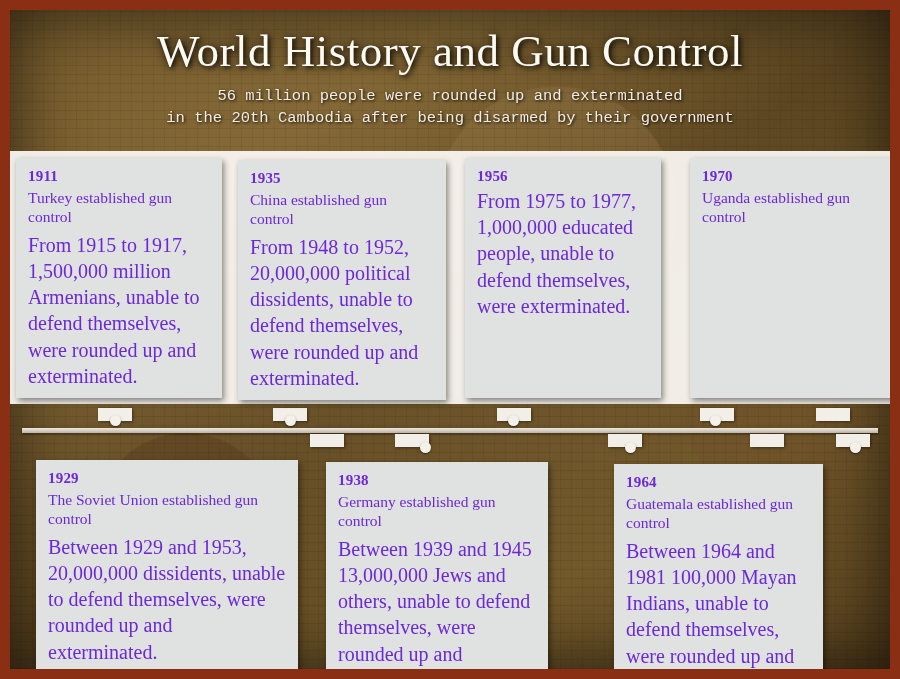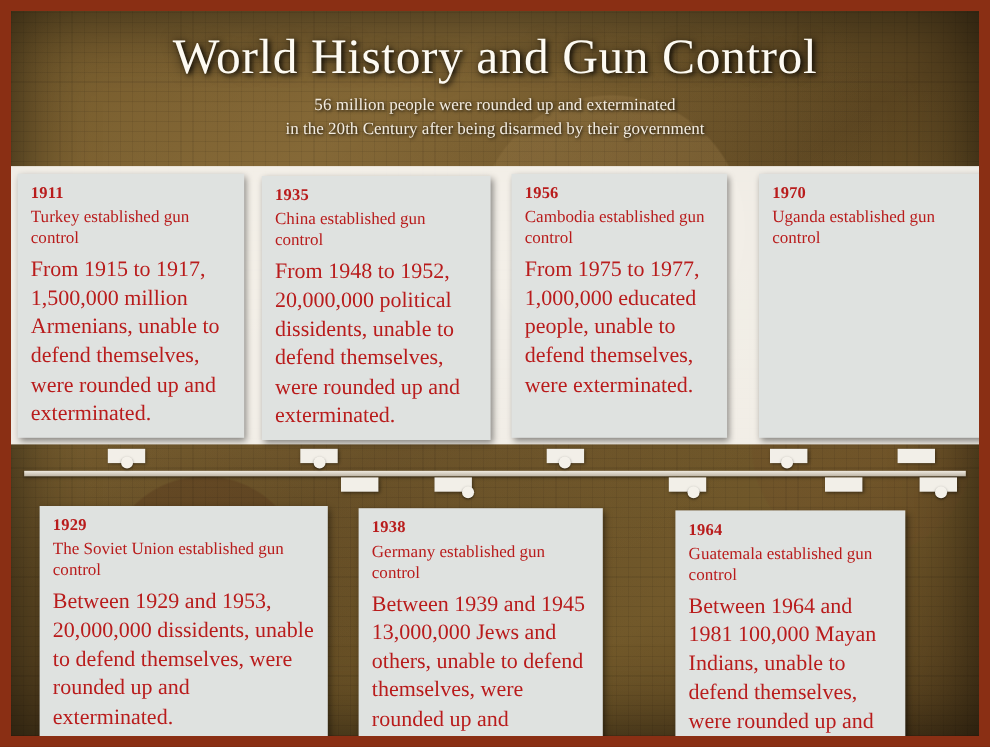--- a/index.html
+++ b/index.html
@@ -63,21 +63,21 @@
     font-size: 45px;
     font-weight: normal;
     color: #fdfaf2;
     letter-spacing: 0.5px;
     text-shadow: 2px 2px 5px rgba(0,0,0,0.85), 0 0 12px rgba(0,0,0,0.6);
     line-height: 1.05;
   }
   .subtitle {
     margin: 10px auto 0;
     width: 700px;
-    font-family: Liberation Serif, serif;
+    font-family: Liberation Mono, monospace;
     font-size: 15.5px;
     color: #f3ece0;
     line-height: 1.42;
     text-shadow: 1px 1px 3px rgba(0,0,0,0.9);
   }
 
   
   .top-band {
     position: absolute;
     left: 0; right: 0;
@@ -87,21 +87,21 @@
     z-index: 1;
   }
 
   
   .card {
     position: absolute;
     z-index: 2;
     background: #dfe2e0;
     box-sizing: border-box;
     padding: 10px 12px 10px 12px;
-    color: #b91c1c;
+    color: #6d28d9;
     box-shadow: 2px 3px 6px rgba(0,0,0,0.45);
     font-family: "Liberation Serif", serif;
   }
   .card .year {
     font-weight: bold;
     font-size: 15px;
     margin-bottom: 3px;
     letter-spacing: 0.2px;
   }
   .card .head {
@@ -161,21 +161,21 @@
 <body>
 
 <div id="poster">
 
   <div class="top-band"></div>
 
   <div class="header">
     <h1 class="title">World History and Gun Control</h1>
     <div class="subtitle">
       <div>56 million people were rounded up and exterminated</div>
-      <div>in the 20th Century after being disarmed by their government</div>
+      <div>in the 20th Cambodia after being disarmed by their government</div>
     </div>
   </div>
 
   <div class="timeline"></div>
 
   <div class="tick up" style="left: 88px;"></div>
   <div class="tick up" style="left: 263px;"></div>
   <div class="tick up" style="left: 487px;"></div>
   <div class="tick up" style="left: 690px;"></div>
   <div class="tick up" style="left: 806px;"></div>
@@ -201,21 +201,20 @@
   </div>
 
   <div class="card" id="card-1">
     <div class="year">1935</div>
     <div class="head">China established gun control</div>
     <div class="body">From 1948 to 1952, 20,000,000 political dissidents, unable to defend themselves, were rounded up and exterminated.</div>
   </div>
 
   <div class="card" id="card-2">
     <div class="year">1956</div>
-    <div class="head">Cambodia established gun control</div>
     <div class="body">From 1975 to 1977, 1,000,000 educated people, unable to defend themselves, were exterminated.</div>
   </div>
 
   <div class="card" id="card-3">
     <div class="year">1970</div>
     <div class="head">Uganda established gun control</div>
   </div>
 
   <div class="card" id="card-4">
     <div class="year">1929</div>

